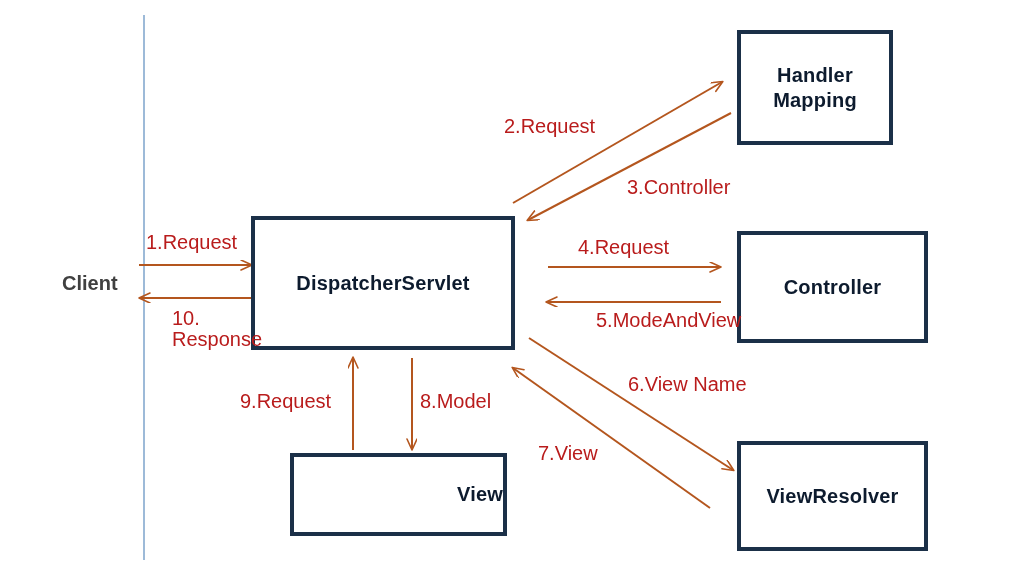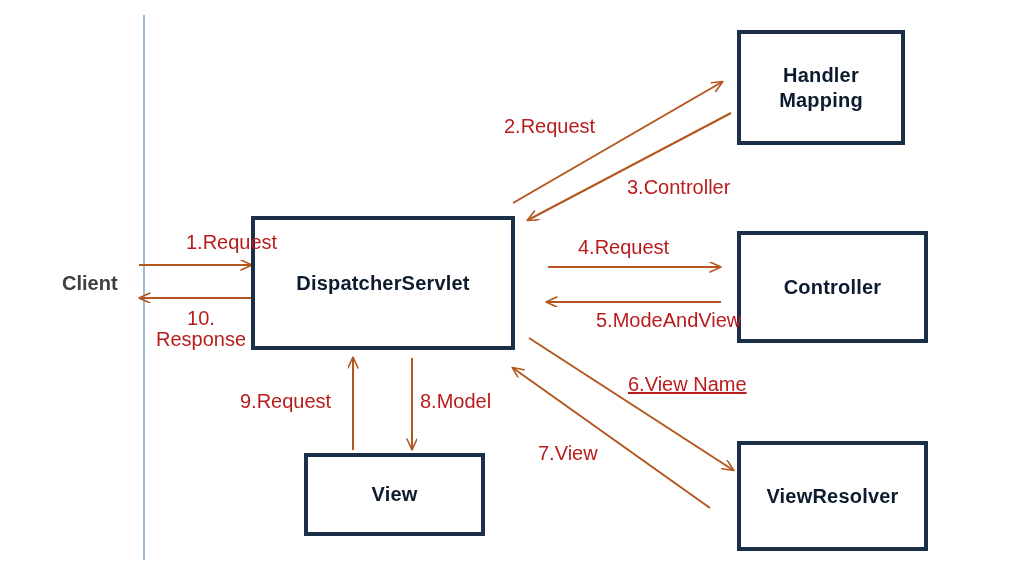--- a/index.html
+++ b/index.html
@@ -50,21 +50,21 @@
   }
   .edge-label {
     position: absolute;
     color: #b91c1c;
     font-weight: normal;
     font-size: 20px;
     white-space: nowrap;
     line-height: 1.05;
   }
   .edge-label.centered {
-    text-align: center;
+    margin-left: 27px;
   }
   .lifeline {
     position: absolute;
     width: 2px;
     background: #9dbad8;
   }
 </style>
 </head>
 <body>
 
@@ -98,54 +98,54 @@
       <line x1="710" y1="508" x2="513" y2="368"></line>
 
       <line x1="412" y1="358" x2="412" y2="449"></line>
 
       <line x1="353" y1="450" x2="353" y2="358"></line>
     </g>
   </svg>
 
   <div class="actor-label" style="left:62px; top:272px;">Client</div>
 
-  <div class="node-box" style="left:737px; top:30px; width:168px; height:115px;">
+  <div class="node-box" style="left:737px; top:30px; width:156px; height:115px;">
     <span>
       <span>Handler</span><br>
       <span>Mapping</span>
     </span>
   </div>
 
   <div class="node-box" style="left:251px; top:216px; width:264px; height:134px;">
     <span>DispatcherServlet</span>
   </div>
 
   <div class="node-box" style="left:737px; top:231px; width:191px; height:112px;">
     <span>Controller</span>
   </div>
 
-  <div class="node-box" style="left:304px; top:453px; width:181px; height:83px;">
+  <div class="node-box" style="left:290px; top:453px; width:217px; height:83px;justify-content:flex-end;">
     <span>View</span>
   </div>
 
   <div class="node-box" style="left:737px; top:441px; width:191px; height:110px;">
     <span>ViewResolver</span>
   </div>
 
-  <div class="edge-label" style="left:146px; top:232px;padding-left:40px;">1.Request</div>
+  <div class="edge-label" style="left:146px; top:232px;">1.Request</div>
 
   <div class="edge-label" style="left:504px; top:116px;">2.Request</div>
 
   <div class="edge-label" style="left:627px; top:177px;">3.Controller</div>
 
   <div class="edge-label" style="left:578px; top:237px;">4.Request</div>
 
   <div class="edge-label" style="left:548px; top:310px;margin-left:48px;">5.ModeAndView</div>
 
-  <div class="edge-label" style="left:628px; top:374px;text-decoration:underline;">6.View Name</div>
+  <div class="edge-label" style="left:628px; top:374px;">6.View Name</div>
 
   <div class="edge-label" style="left:538px; top:443px;">7.View</div>
 
   <div class="edge-label" style="left:420px; top:391px;">8.Model</div>
 
   <div class="edge-label" style="left:240px; top:391px;">9.Request</div>
 
   <div class="edge-label centered" style="left:145px; top:308px; width:112px;">
     <span>10.</span><br>
     <span>Response</span>

